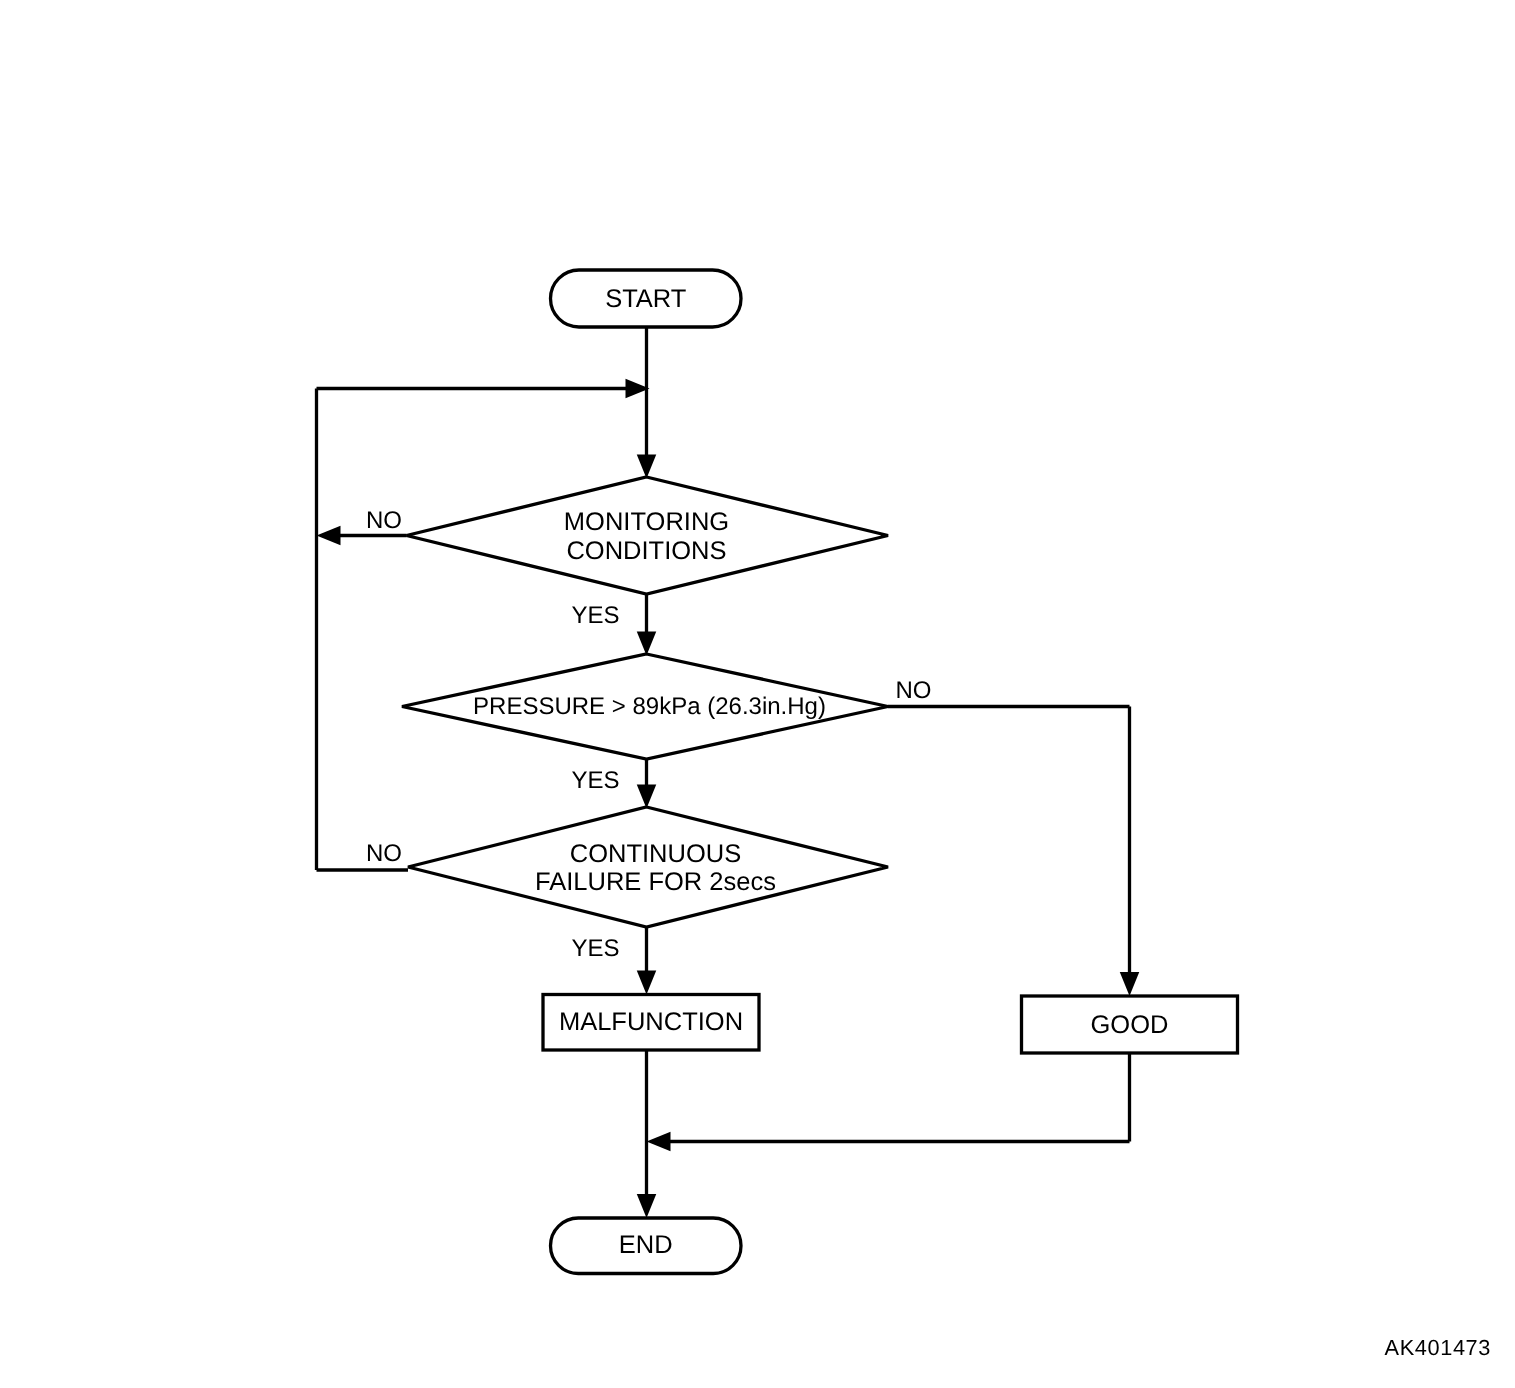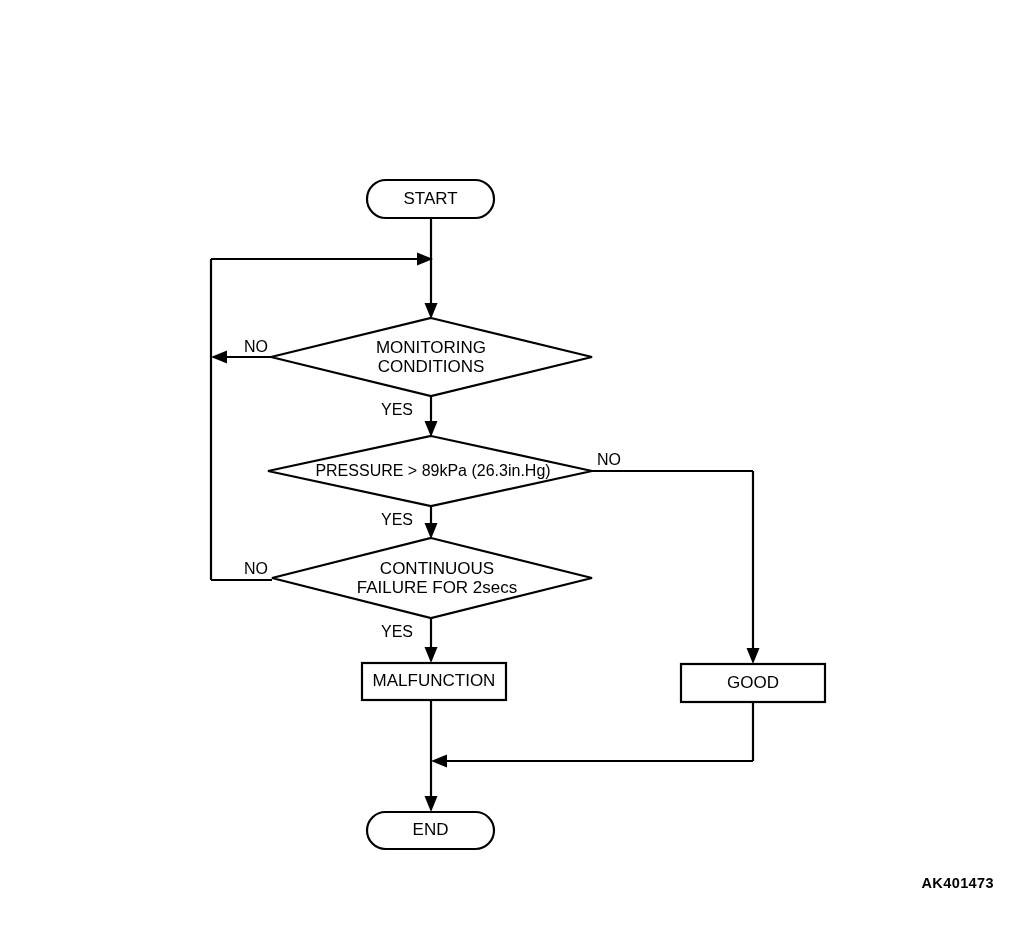--- a/index.html
+++ b/index.html
@@ -62,24 +62,24 @@
   .edge-label {
     font-family: "Liberation Sans", sans-serif;
     font-size: 16px;
     fill: #000000;
     text-anchor: middle;
     dominant-baseline: middle;
   }
   .ref-code {
     position: absolute;
     right: 16px;
-    bottom: 34px;
+    bottom: 18px;
     font-family: "Liberation Sans", sans-serif;
     font-size: 14.5px;
-    font-weight: bold;
+    font-weight: normal;
     letter-spacing: 0.4px;
     color: #000000;
     white-space: nowrap;
   }
 </style>
 </head>
 <body>
 
 <div id="diagram-root">
 

